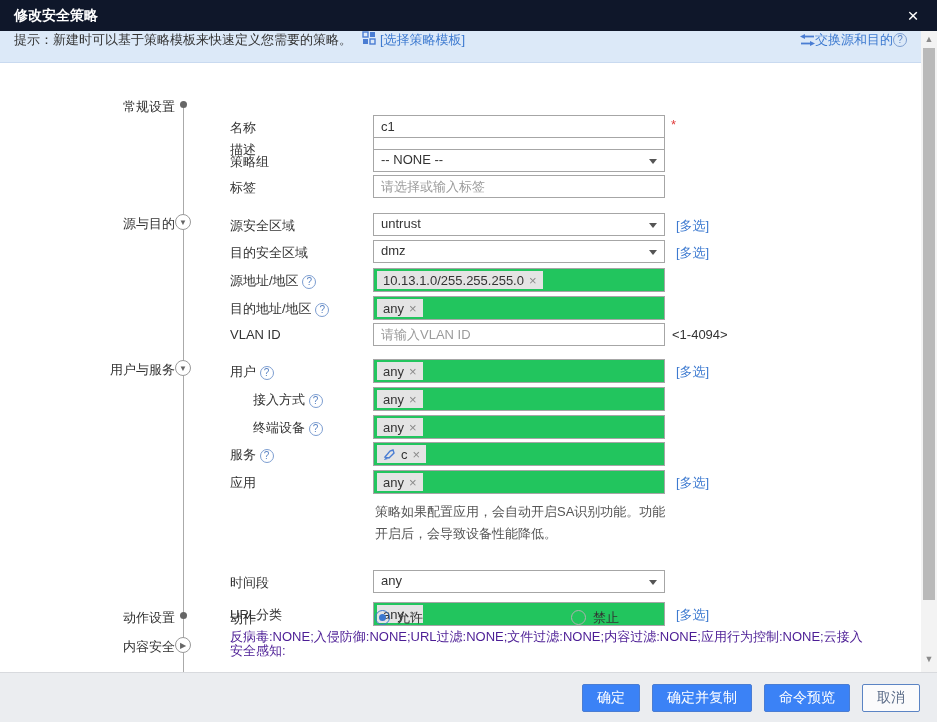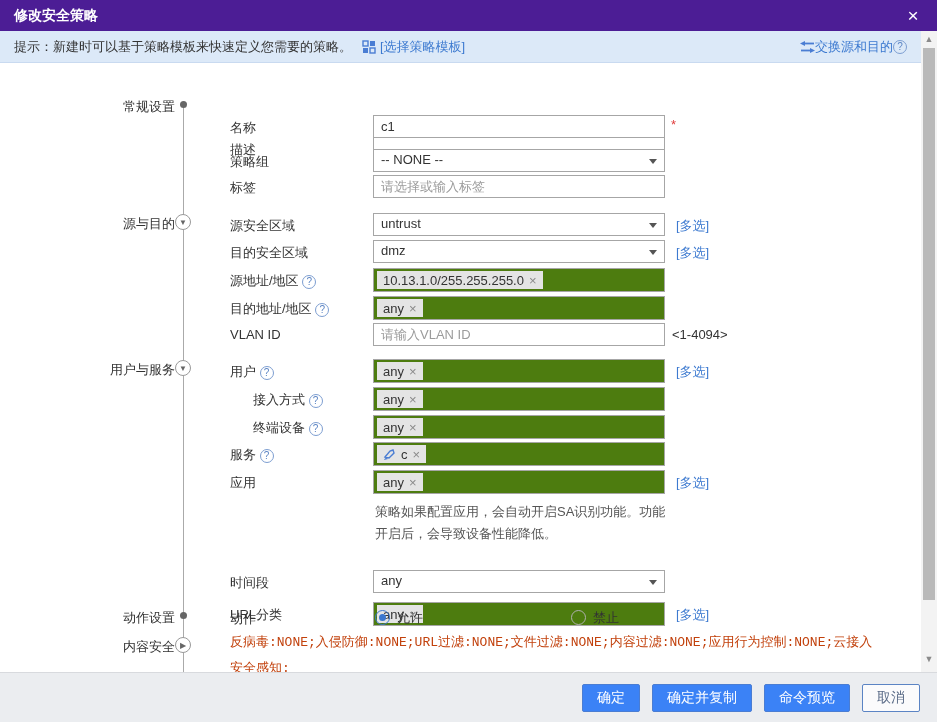--- a/index.html
+++ b/index.html
@@ -1,26 +1,26 @@
 <!DOCTYPE html>
 <html><head>
 <meta charset="utf-8">
 <style>
   * { margin:0; padding:0; box-sizing:border-box; }
   html,body { width:937px; height:722px; overflow:hidden; }
   body { font-family:"Liberation Sans","DejaVu Sans",sans-serif; font-size:13px; color:#333; background:#fff; }
   .dialog { position:relative; width:937px; height:722px; background:#fff; }
 
   
-  .titlebar { position:absolute; top:0; left:0; width:937px; height:31px; background:#4c1d95; display:flex; align-items:center; padding:8px 14px; }
+  .titlebar { position:absolute; top:0; left:0; width:937px; height:31px; background:#0f172a; display:flex; align-items:center; padding:8px 14px; }
   .titlebar .title { color:#fff; font-size:14px; font-weight:bold; }
   .close-btn { position:absolute; right:12px; top:4px; color:#fff; font-size:19px; width:24px; height:24px; text-align:center; line-height:24px; cursor:pointer; }
 
   
-  .hintbar { position:absolute; top:31px; left:0; width:921px; height:32px; background:#dce9f8; border-bottom:1px solid #c9daf0; display:flex; align-items:center; padding:0 14px; }
+  .hintbar { position:absolute; top:31px; left:0; width:921px; height:32px; background:#dce9f8; border-bottom:1px solid #c9daf0; display:flex; align-items:flex-start; padding:0 14px; }
   .hintbar .hint-text { color:#333; }
   .tpl-icon { display:inline-block; width:14px; height:14px; margin:0 4px 0 10px; vertical-align:-2px; }
   a.link { color:#3d7ad0; text-decoration:none; cursor:pointer; }
   .hint-right { margin-left:auto; display:flex; align-items:center; }
   .swap-icon { display:inline-block; width:15px; height:12px; }
   .help-circ { display:inline-block; width:14px; height:14px; border:1px solid #7d9ed1; border-radius:50%; color:#5b84c4; font-size:10px; line-height:12px; text-align:center; }
 
   
   .scrollbar { position:absolute; top:31px; right:0; width:16px; height:641px; background:#f3f3f3; }
   .sb-up { position:absolute; top:3px; left:0; width:16px; text-align:center; color:#8a8a8a; font-size:9px; }
@@ -33,37 +33,37 @@
   .sec-dot { position:absolute; left:180px; width:7px; height:7px; border-radius:50%; background:#666; }
   .sec-circ { position:absolute; left:175px; width:16px; height:16px; border:1px solid #999; border-radius:50%; background:#fff; color:#666; font-size:8px; text-align:center; line-height:15px; }
 
   .frow { position:absolute; left:0; width:937px; height:24px; }
   .flabel { position:absolute; left:230px; top:4px; white-space:nowrap; color:#333; }
   .flabel.indent { left:253px; }
   .finput { position:absolute; left:373px; top:0; width:292px; height:23px; border:1px solid #a6a6a6; background:#fff; padding:0 7px; font-family:inherit; font-size:13px; color:#333; }
   .finput::placeholder { color:#9b9b9b; }
   .fselect { position:absolute; left:373px; top:0; width:292px; height:23px; border:1px solid #a6a6a6; background:#fff; padding:2px 20px 0 7px; cursor:pointer; }
   .caret { position:absolute; right:7px; top:9px; width:0; height:0; border-left:4px solid transparent; border-right:4px solid transparent; border-top:5px solid #555; }
-  .ftagbox { position:absolute; left:373px; top:0; width:292px; height:24px; border:1px solid #a6a6a6; background:#4d7c0f; padding:2px 3px; }
+  .ftagbox { position:absolute; left:373px; top:0; width:292px; height:24px; border:1px solid #a6a6a6; background:#22c55e; padding:2px 3px; }
   .chip { display:inline-flex; align-items:center; gap:5px; background:#e4e4e4; padding:1px 6px; height:18px; color:#333; }
   .chip-x { color:#8a8a8a; font-size:13px; cursor:pointer; }
   .req { position:absolute; left:671px; top:2px; color:#e03c3c; }
   .multi { position:absolute; left:676px; top:4px; }
   .suffix { position:absolute; left:672px; top:4px; color:#333; white-space:nowrap; }
   .svc-icon { display:inline-block; width:13px; height:13px; }
 
   .note { position:absolute; left:375px; width:302px; color:#555; line-height:22px; }
 
   .radio { display:inline-block; position:relative; width:15px; height:15px; border-radius:50%; vertical-align:-3px; margin-right:7px; }
   .radio.on { border:1px solid #3c77cf; }
   .radio.off { border:1px solid #b0b0b0; }
   .radio .dot { position:absolute; left:3px; top:3px; width:7px; height:7px; border-radius:50%; background:#3c77cf; }
   .radio-label { color:#333; }
 
-  .cs-text { position:absolute; left:230px; top:630px; width:645px; height:42px; overflow:hidden; color:#c2410c; line-height:26px;font-family:Liberation Mono, monospace; }
+  .cs-text { position:absolute; left:230px; top:630px; width:645px; height:42px; overflow:hidden; color:#4c1d95; line-height:14px; }
 
   
   .footer { position:absolute; left:0; top:672px; width:937px; height:50px; background:#ebedf0; border-top:1px solid #d8dade; display:flex; align-items:center; justify-content:flex-end; gap:12px; padding-right:17px; }
   .btn { height:28px; padding:0 14px; font-size:14px; border-radius:2px; cursor:pointer; font-family:inherit; }
   .btn.primary { background:#3b82f6; border:1px solid #4a7dd3; color:#fff; }
   .btn.ghost { background:#fbfbfc; border:1px solid #5b84c4; color:#5a6b87; }
 </style>
 </head>
 <body>
 

